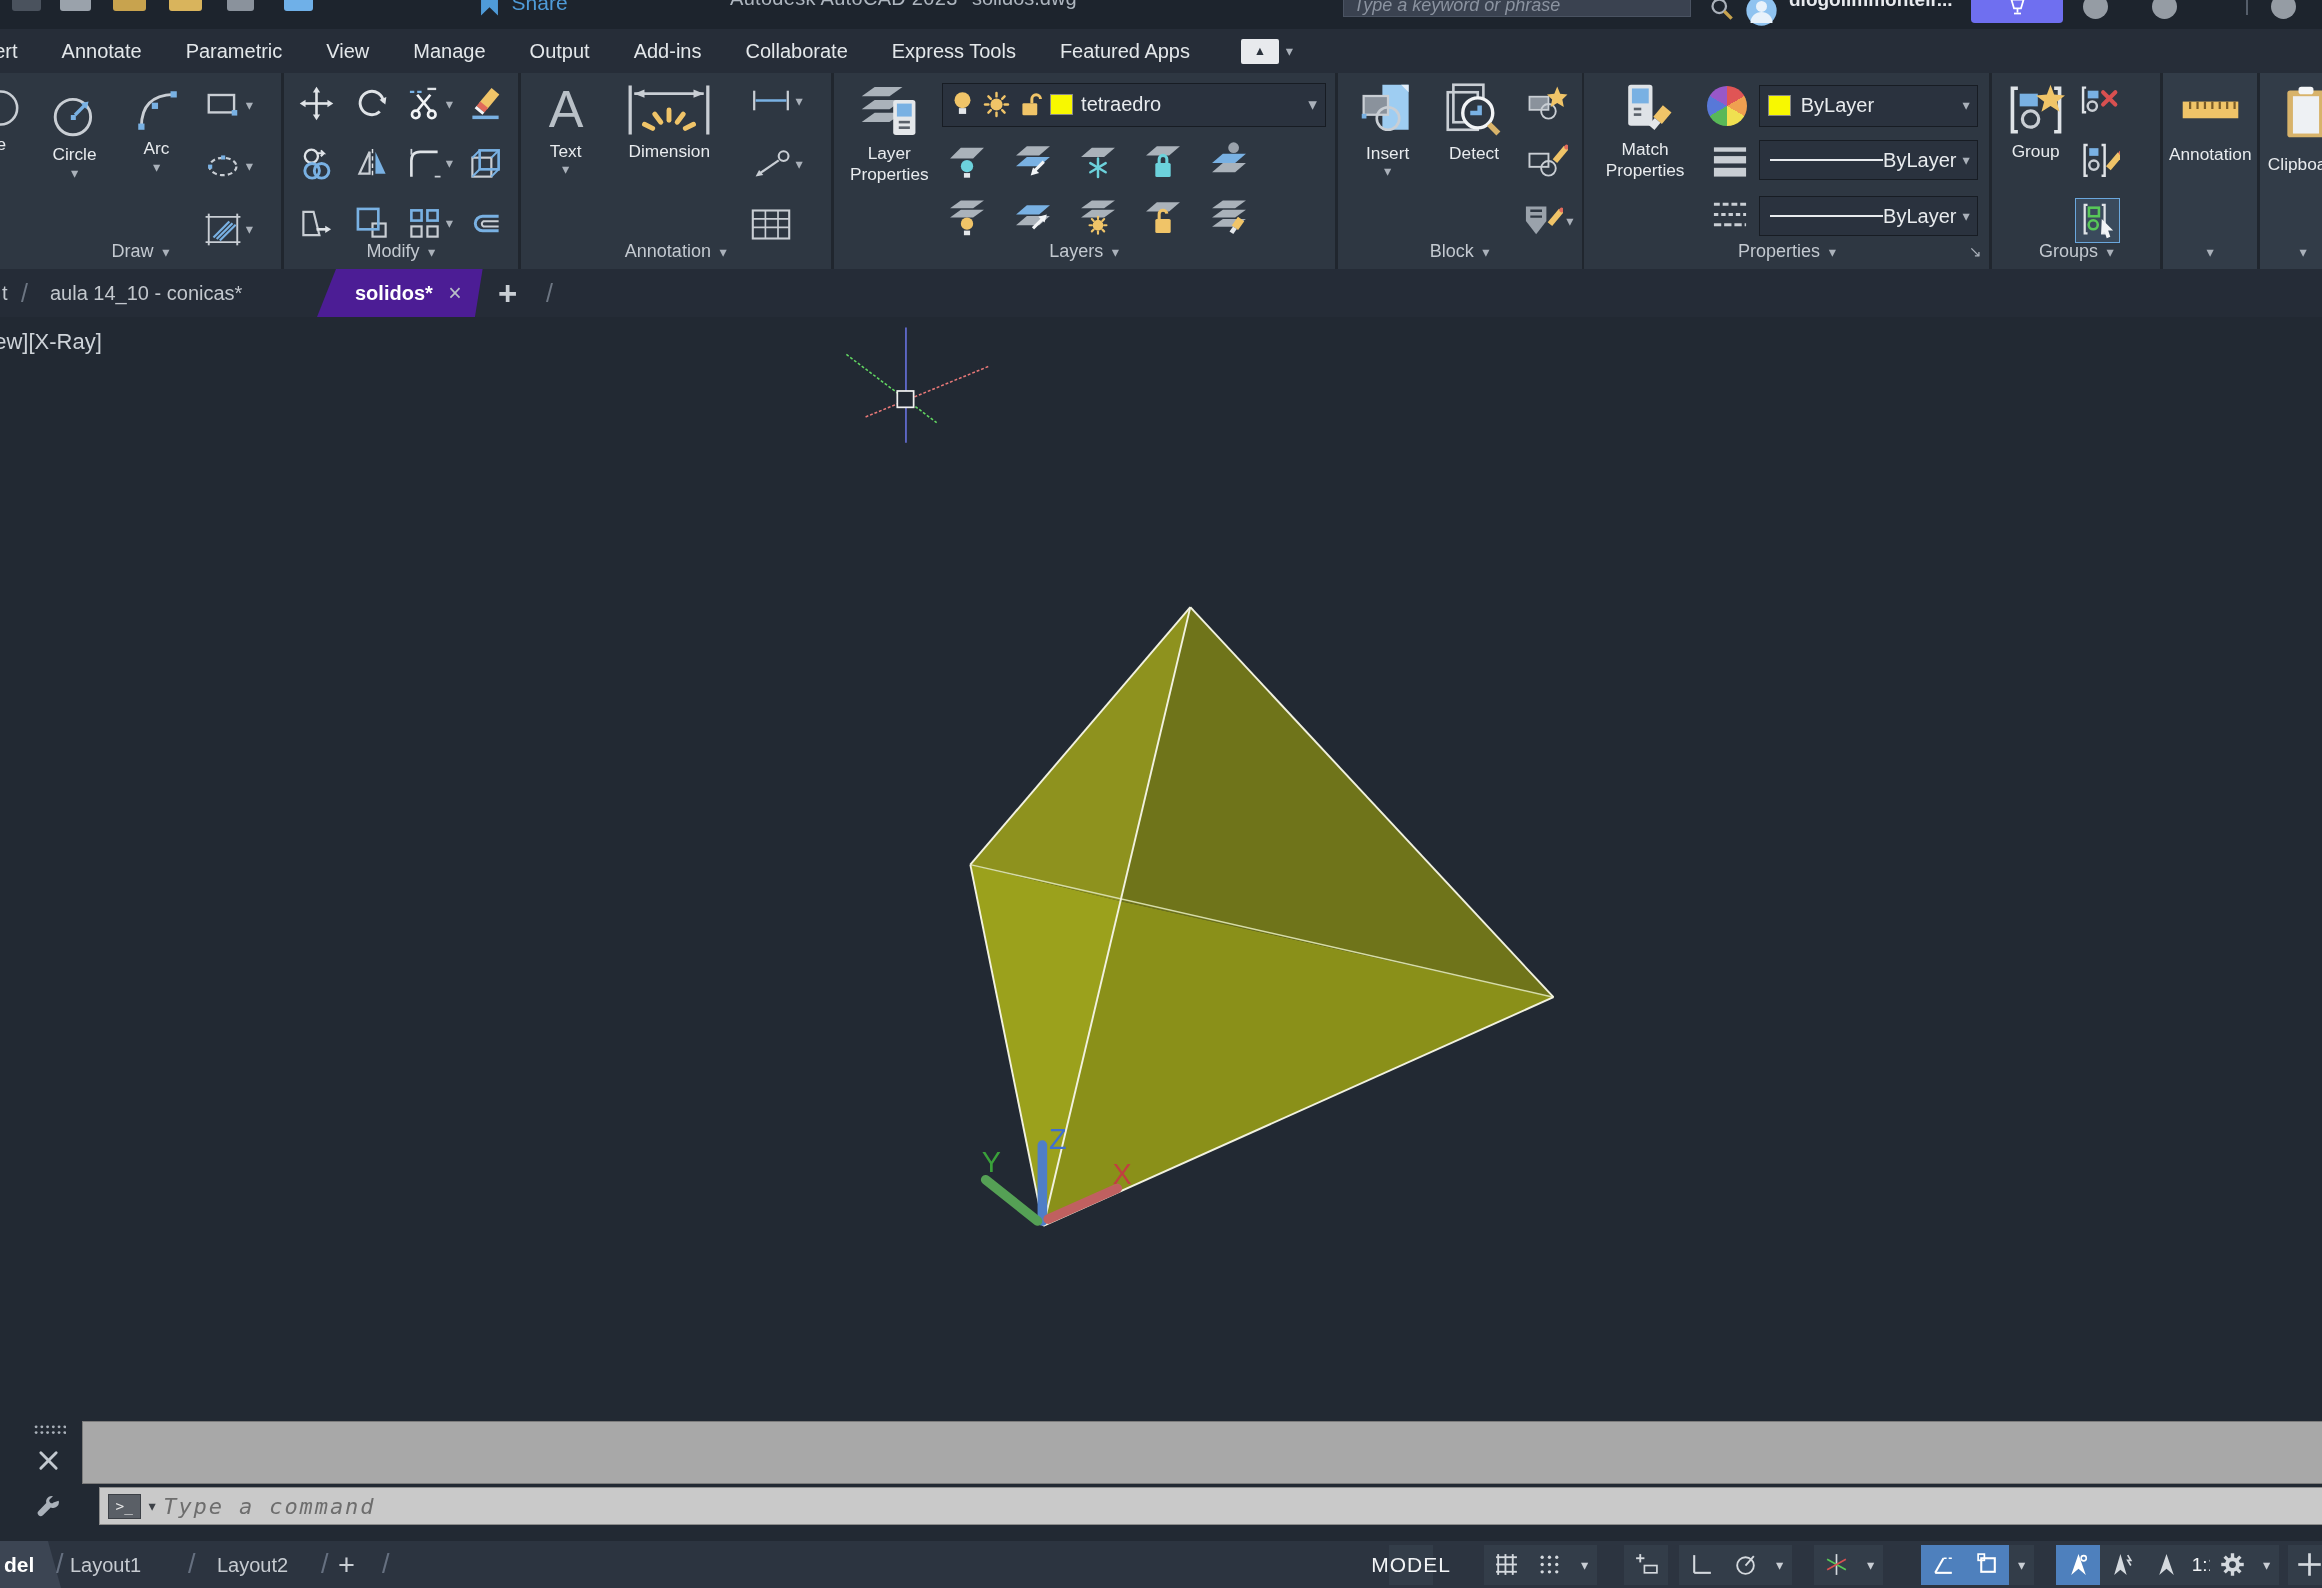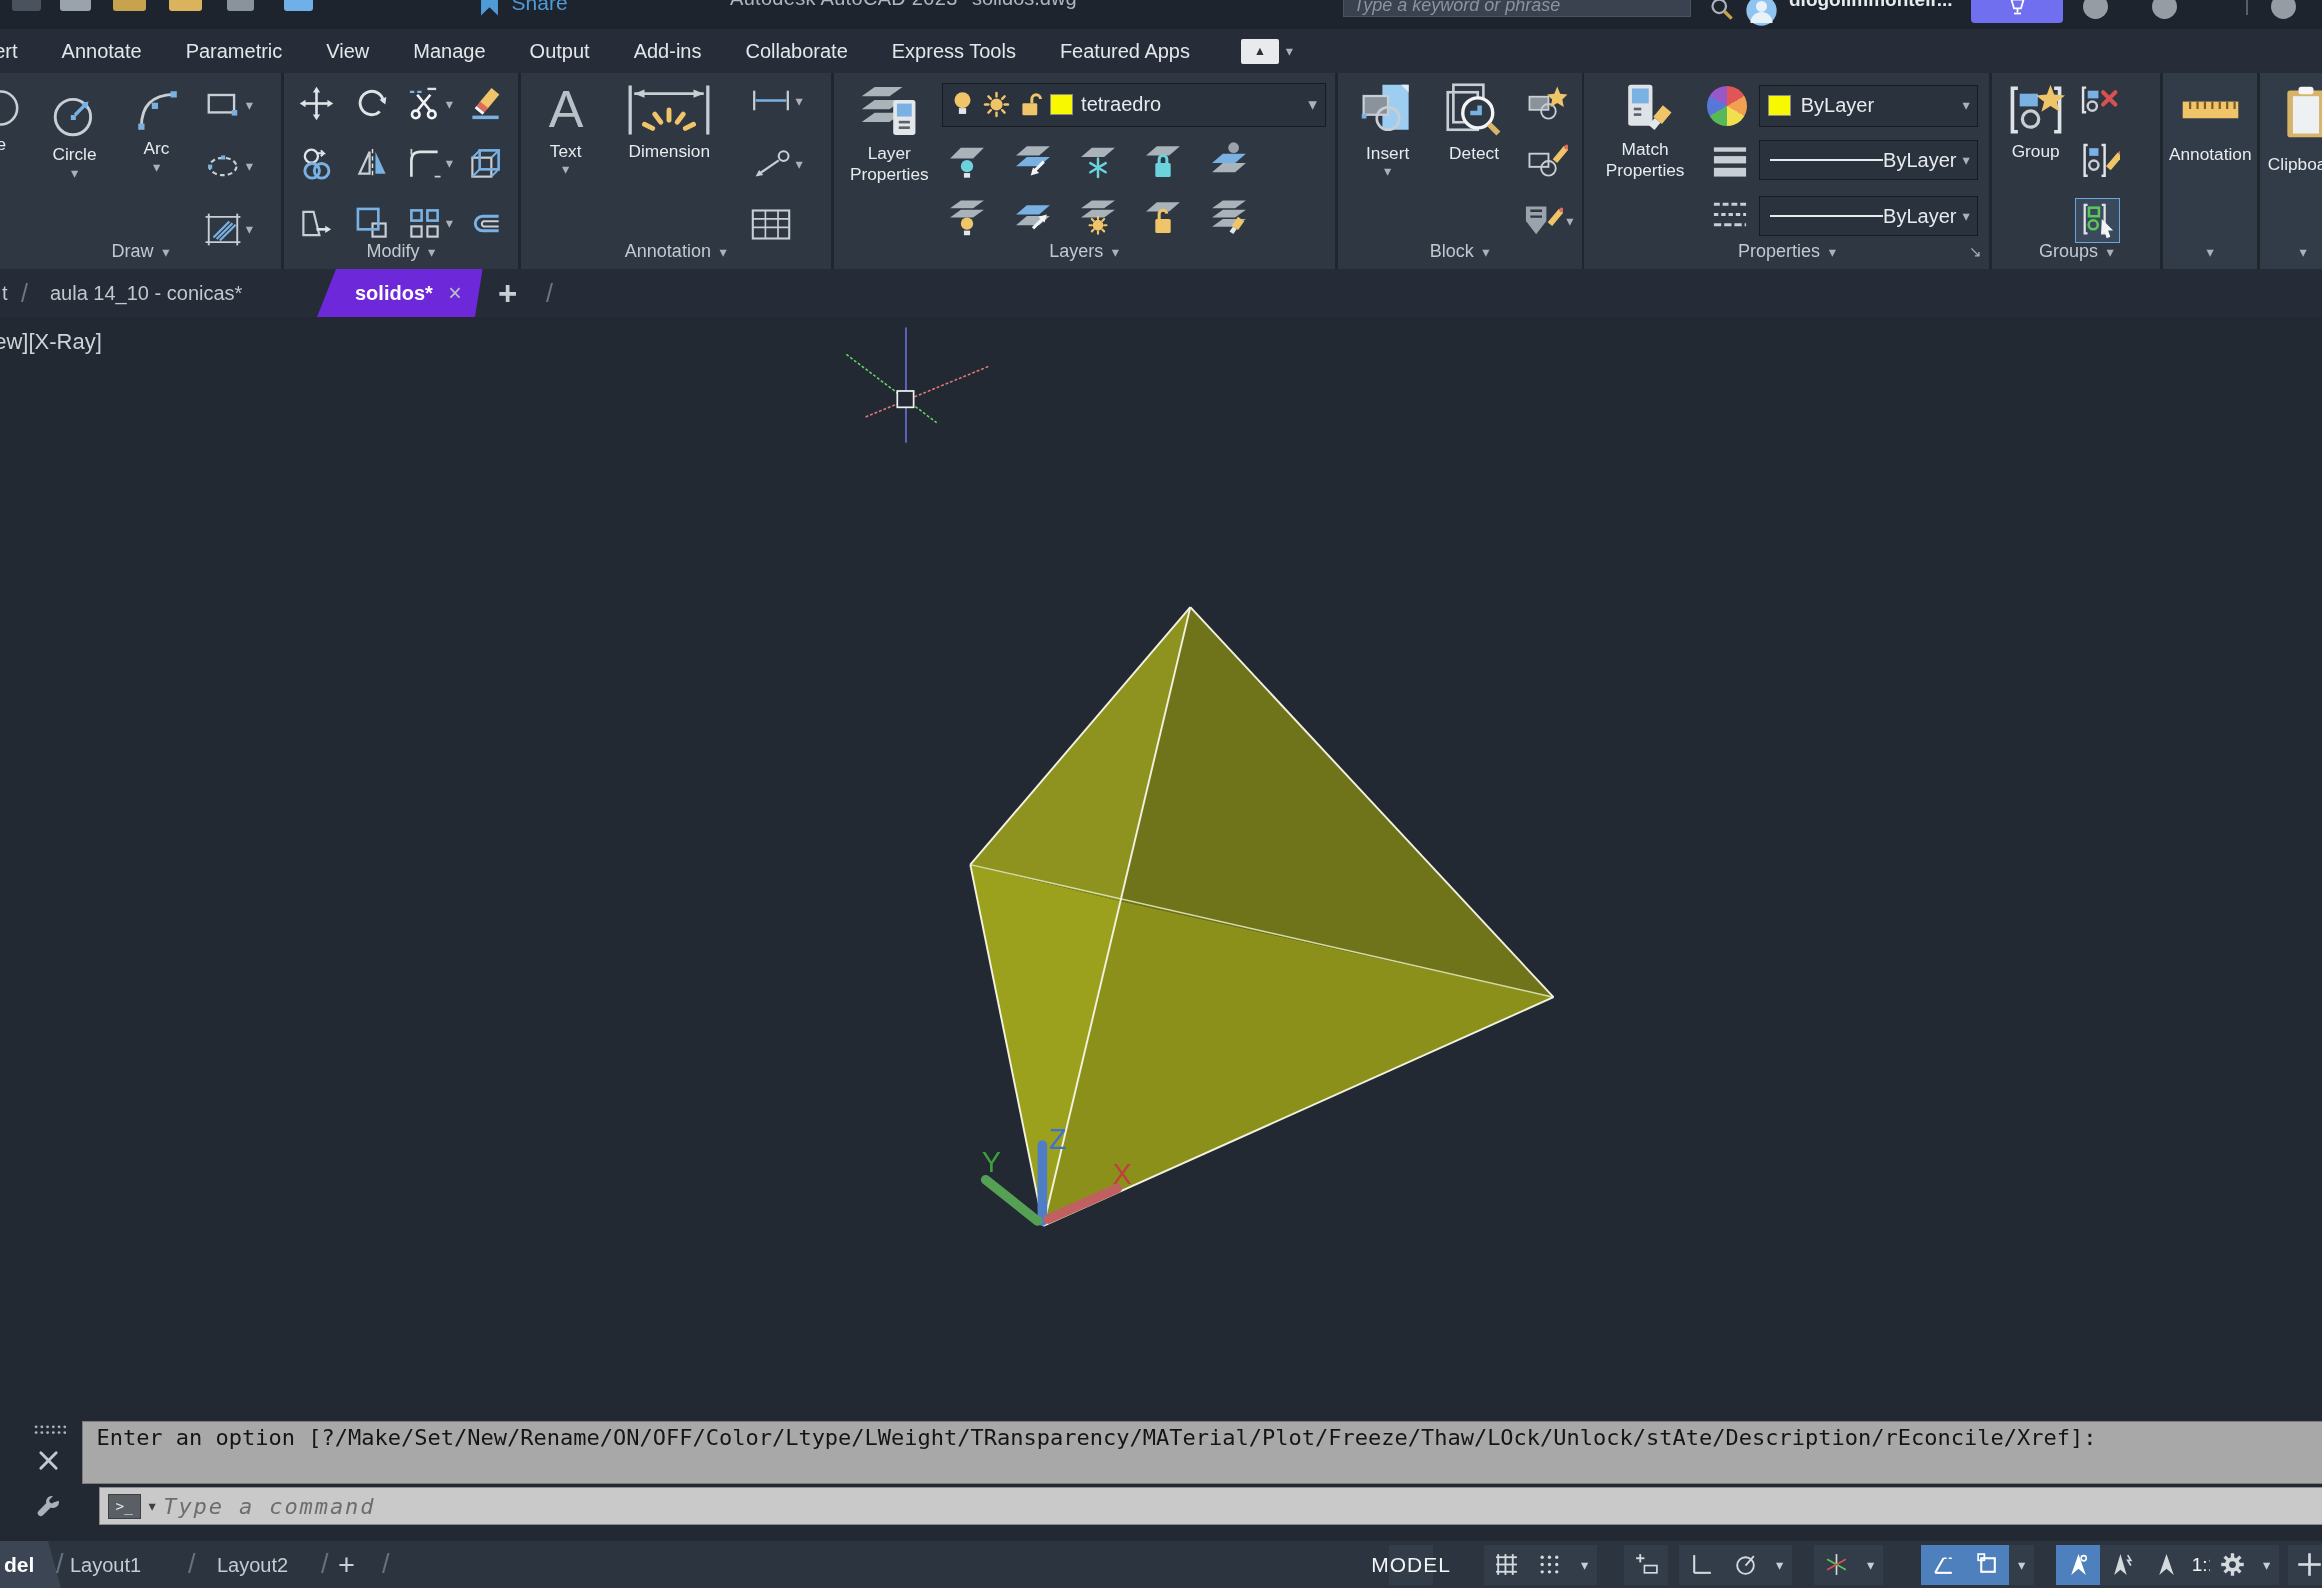--- a/index.html
+++ b/index.html
@@ -39,21 +39,21 @@
 .ic{display:block}
 .combo{position:absolute;background:#2a323e;border:1px solid #171c23;display:flex;align-items:center;color:#e8ebee;font-size:20px}
 .combo .caret{margin-left:auto;margin-right:7.7px}
 .chip{width:23px;height:21px;background:#f8f800;border:1px solid #888;flex:none}
 .lwline{flex:1;height:1.9px;background:#e8ebee;max-width:113px;margin-left:9.6px}
 
 
 #filetabs{position:absolute;left:0;top:269px;width:2323px;height:48px;background:#252c37}
 .ftab-sep{position:absolute;top:9.6px;color:#6d7683;font-size:25px}
 .ftab{position:absolute;top:0;height:48px;display:flex;align-items:center;color:#c2c7cd;font-size:20px}
-#ftab-active{background:#6d28d9;clip-path:polygon(19px 0,100% 0,calc(100% - 7.7px) 100%,0 100%);padding:0 21px 0 38px;color:#fff;font-weight:bold;gap:15.4px}
+#ftab-active{background:#4c1d95;clip-path:polygon(19px 0,100% 0,calc(100% - 7.7px) 100%,0 100%);padding:0 21px 0 38px;color:#fff;font-weight:bold;gap:15.4px}
 #ftab-active .close{color:#b9bfc7;font-weight:normal;font-size:23px}
 #ftab-plus{position:absolute;left:498px;top:5.8px;color:#c9ced4;font-size:33px;font-weight:bold}
 
 
 #viewport-controls{position:absolute;left:-5.8px;top:329px;color:#ced3d9;font-size:22px}
 #scene{position:absolute;left:0;top:317px}
 
 
 #cmd-gutter{position:absolute;left:29px;top:1422px;width:50px;height:106px}
 #cmd-history{position:absolute;left:82px;top:1421px;width:2241px;height:63px;background:#a8a8a8;border:1px solid #7c7c7c;font-family:"DejaVu Sans Mono",monospace;font-size:22px;color:#151515;line-height:31px;padding-left:13.4px;white-space:nowrap;overflow:hidden}
@@ -778,21 +778,20 @@
         <g stroke="#c3c9d0" stroke-width="3" stroke-linecap="round">
           <line x1="4" y1="4" x2="20" y2="20"></line>
           <line x1="20" y1="4" x2="4" y2="20"></line>
         </g>
       </svg>
     <svg width="27" height="27" viewBox="0 0 24 24" style="position:absolute;left:5.8px;top:73px">
         <path d="M21 5 a5 5 0 0 1 -7 6 L7 18 a2.6 2.6 0 0 1 -3.8 -3.8 L10 7 a5 5 0 0 1 6-6 l-2.6 2.6 a2 2 0 0 0 3 3 Z" fill="#aab1ba"></path>
       </svg>
   </div>
   <div id="cmd-history">
-    <div>Enter an option [?/Make/Set/New/Rename/ON/OFF/Color/Ltype/LWeight/TRansparency/MATerial/Plot/Freeze/Thaw/LOck/Unlock/stAte/Description/rEconcile/Xref]:</div>
   </div>
   <div id="cmd-input">
     <span class="prompt">&gt;_</span>
     <span class="caret">▾</span>
     <span id="cmd-placeholder">Type a command</span>
   </div>
 
   <div id="statusbar">
     <div id="model-tab">
         <span>del</span>

